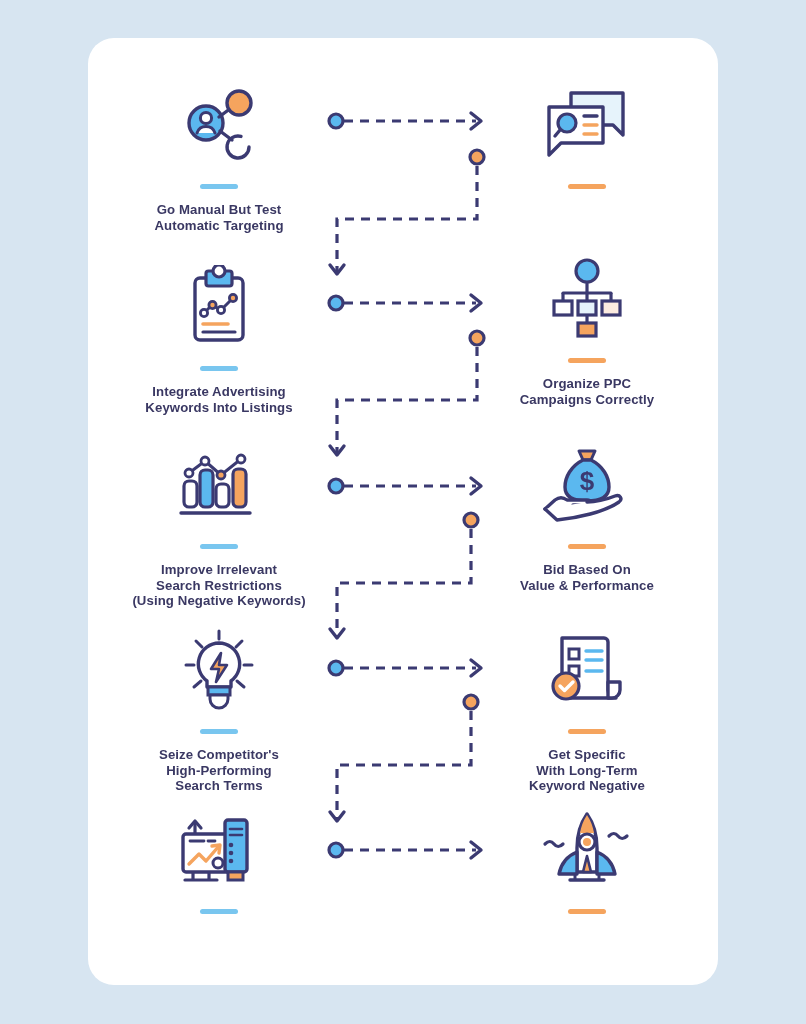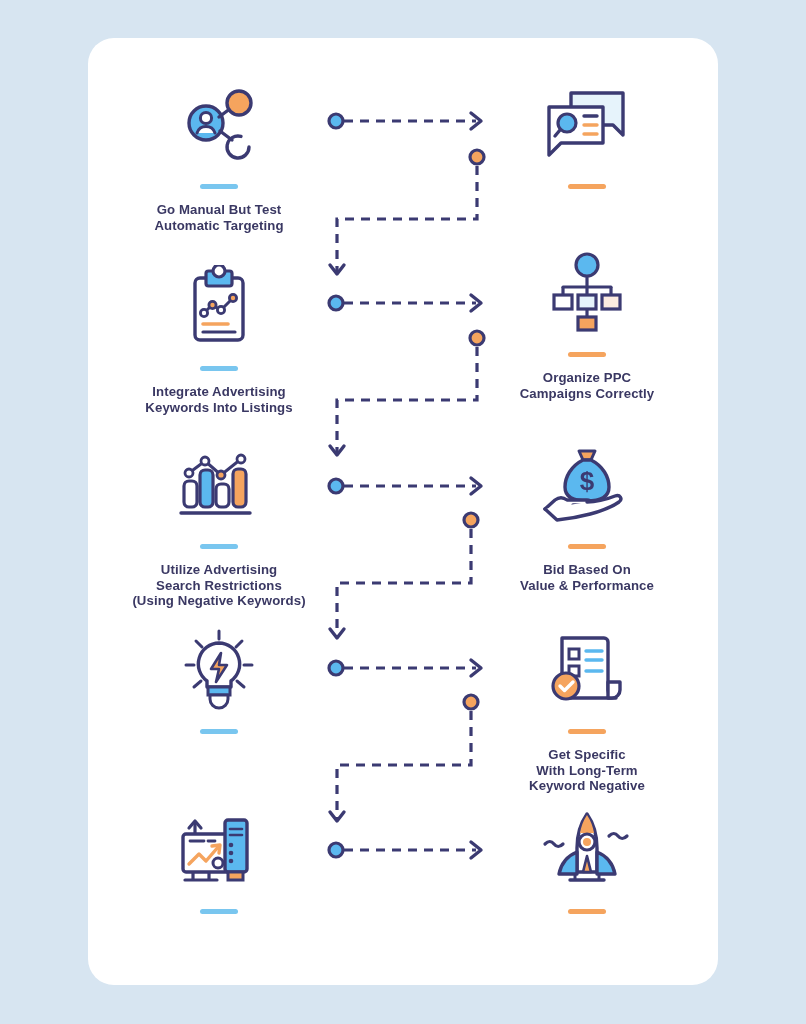--- a/index.html
+++ b/index.html
@@ -180,21 +180,21 @@
             <circle cx="48" cy="32" r="4" fill="#f5a45e" stroke="#3b3a72" stroke-width="2.8"></circle>
             <circle cx="68" cy="16" r="4" fill="#fff" stroke="#3b3a72" stroke-width="2.8"></circle>
             <rect x="11" y="38" width="13" height="26" rx="5" fill="#fff" stroke="#3b3a72" stroke-width="3.2"></rect>
             <rect x="27" y="27" width="13" height="37" rx="5" fill="#5bb8ef" stroke="#3b3a72" stroke-width="3.2"></rect>
             <rect x="43" y="41" width="13" height="23" rx="5" fill="#fff" stroke="#3b3a72" stroke-width="3.2"></rect>
             <rect x="60" y="26" width="13" height="38" rx="5" fill="#f5a45e" stroke="#3b3a72" stroke-width="3.2"></rect>
             <line x1="8" y1="70" x2="77" y2="70" stroke="#3b3a72" stroke-width="3.4" stroke-linecap="round"></line>
           </svg>
         </div>
         <div class="accent blue"></div>
-        <div class="label">Utilize Advertising
+        <div class="label">Improve Irrelevant
 Search Restrictions
 (Using Negative Keywords)</div>
       </div>
 
       <div class="step" style="top:585px">
         <div class="icon-wrap">
           <svg width="86" height="92" viewBox="0 0 86 92">
             <g stroke="#3b3a72" stroke-width="3" stroke-linecap="round">
               <line x1="43" y1="6" x2="43" y2="14"></line>
               <line x1="20" y1="16" x2="26" y2="22"></line>
@@ -204,20 +204,23 @@
               <line x1="18" y1="62" x2="25" y2="56"></line>
               <line x1="68" y1="62" x2="61" y2="56"></line>
             </g>
             <path d="M43 18 a21 21 0 0 1 12 38 v6 h-24 v-6 a21 21 0 0 1 12 -38 z" fill="#fff" stroke="#3b3a72" stroke-width="3.4" stroke-linejoin="round"></path>
             <path d="M45 28 l-10 16 h8 l-3 13 l11 -17 h-8 z" fill="#f5a45e" stroke="#3b3a72" stroke-width="2.6" stroke-linejoin="round"></path>
             <rect x="32" y="62" width="22" height="8" fill="#5bb8ef" stroke="#3b3a72" stroke-width="3"></rect>
             <path d="M34 70 h18 v4 a9 9 0 0 1 -18 0 z" fill="#fff" stroke="#3b3a72" stroke-width="3" stroke-linejoin="round"></path>
           </svg>
         </div>
         <div class="accent blue"></div>
+        <div class="label">Seize Competitor's
+High-Performing
+Search Terms</div>
       </div>
 
       <div class="step" style="top:765px">
         <div class="icon-wrap">
           <svg width="92" height="86" viewBox="0 0 92 86">
             <line x1="22" y1="14" x2="22" y2="30" stroke="#3b3a72" stroke-width="3.2" stroke-linecap="round"></line>
             <polyline points="16,20 22,13 28,20" fill="none" stroke="#3b3a72" stroke-width="3.2" stroke-linecap="round" stroke-linejoin="round"></polyline>
             <rect x="10" y="26" width="52" height="38" rx="3" fill="#fff" stroke="#3b3a72" stroke-width="3.4"></rect>
             <rect x="52" y="12" width="22" height="52" rx="3" fill="#5bb8ef" stroke="#3b3a72" stroke-width="3.4"></rect>
             <line x1="57" y1="21" x2="69" y2="21" stroke="#3b3a72" stroke-width="2.6" stroke-linecap="round"></line>
@@ -250,21 +253,21 @@
             <circle cx="28" cy="40" r="9" fill="#5bb8ef" stroke="#3b3a72" stroke-width="3.2"></circle>
             <line x1="21" y1="47" x2="16" y2="53" stroke="#3b3a72" stroke-width="3.4" stroke-linecap="round"></line>
             <line x1="45" y1="33" x2="58" y2="33" stroke="#3b3a72" stroke-width="3.4" stroke-linecap="round"></line>
             <line x1="45" y1="42" x2="58" y2="42" stroke="#f5a45e" stroke-width="3.4" stroke-linecap="round"></line>
             <line x1="45" y1="51" x2="58" y2="51" stroke="#f5a45e" stroke-width="3.4" stroke-linecap="round"></line>
           </svg>
         </div>
         <div class="accent orange"></div>
       </div>
 
-      <div class="step" style="top:208px">
+      <div class="step" style="top:214px">
         <div class="icon-wrap">
           <svg width="86" height="86" viewBox="0 0 86 86">
             <circle cx="43" cy="14" r="11" fill="#5bb8ef" stroke="#3b3a72" stroke-width="3.2"></circle>
             <line x1="43" y1="25" x2="43" y2="36" stroke="#3b3a72" stroke-width="3.2"></line>
             <line x1="19" y1="36" x2="67" y2="36" stroke="#3b3a72" stroke-width="3.2" stroke-linecap="round"></line>
             <line x1="19" y1="36" x2="19" y2="44" stroke="#3b3a72" stroke-width="3.2"></line>
             <line x1="43" y1="36" x2="43" y2="44" stroke="#3b3a72" stroke-width="3.2"></line>
             <line x1="67" y1="36" x2="67" y2="44" stroke="#3b3a72" stroke-width="3.2"></line>
             <rect x="10" y="44" width="18" height="14" fill="#fff" stroke="#3b3a72" stroke-width="3.2"></rect>
             <rect x="34" y="44" width="18" height="14" fill="#e6f3fb" stroke="#3b3a72" stroke-width="3.2"></rect>

